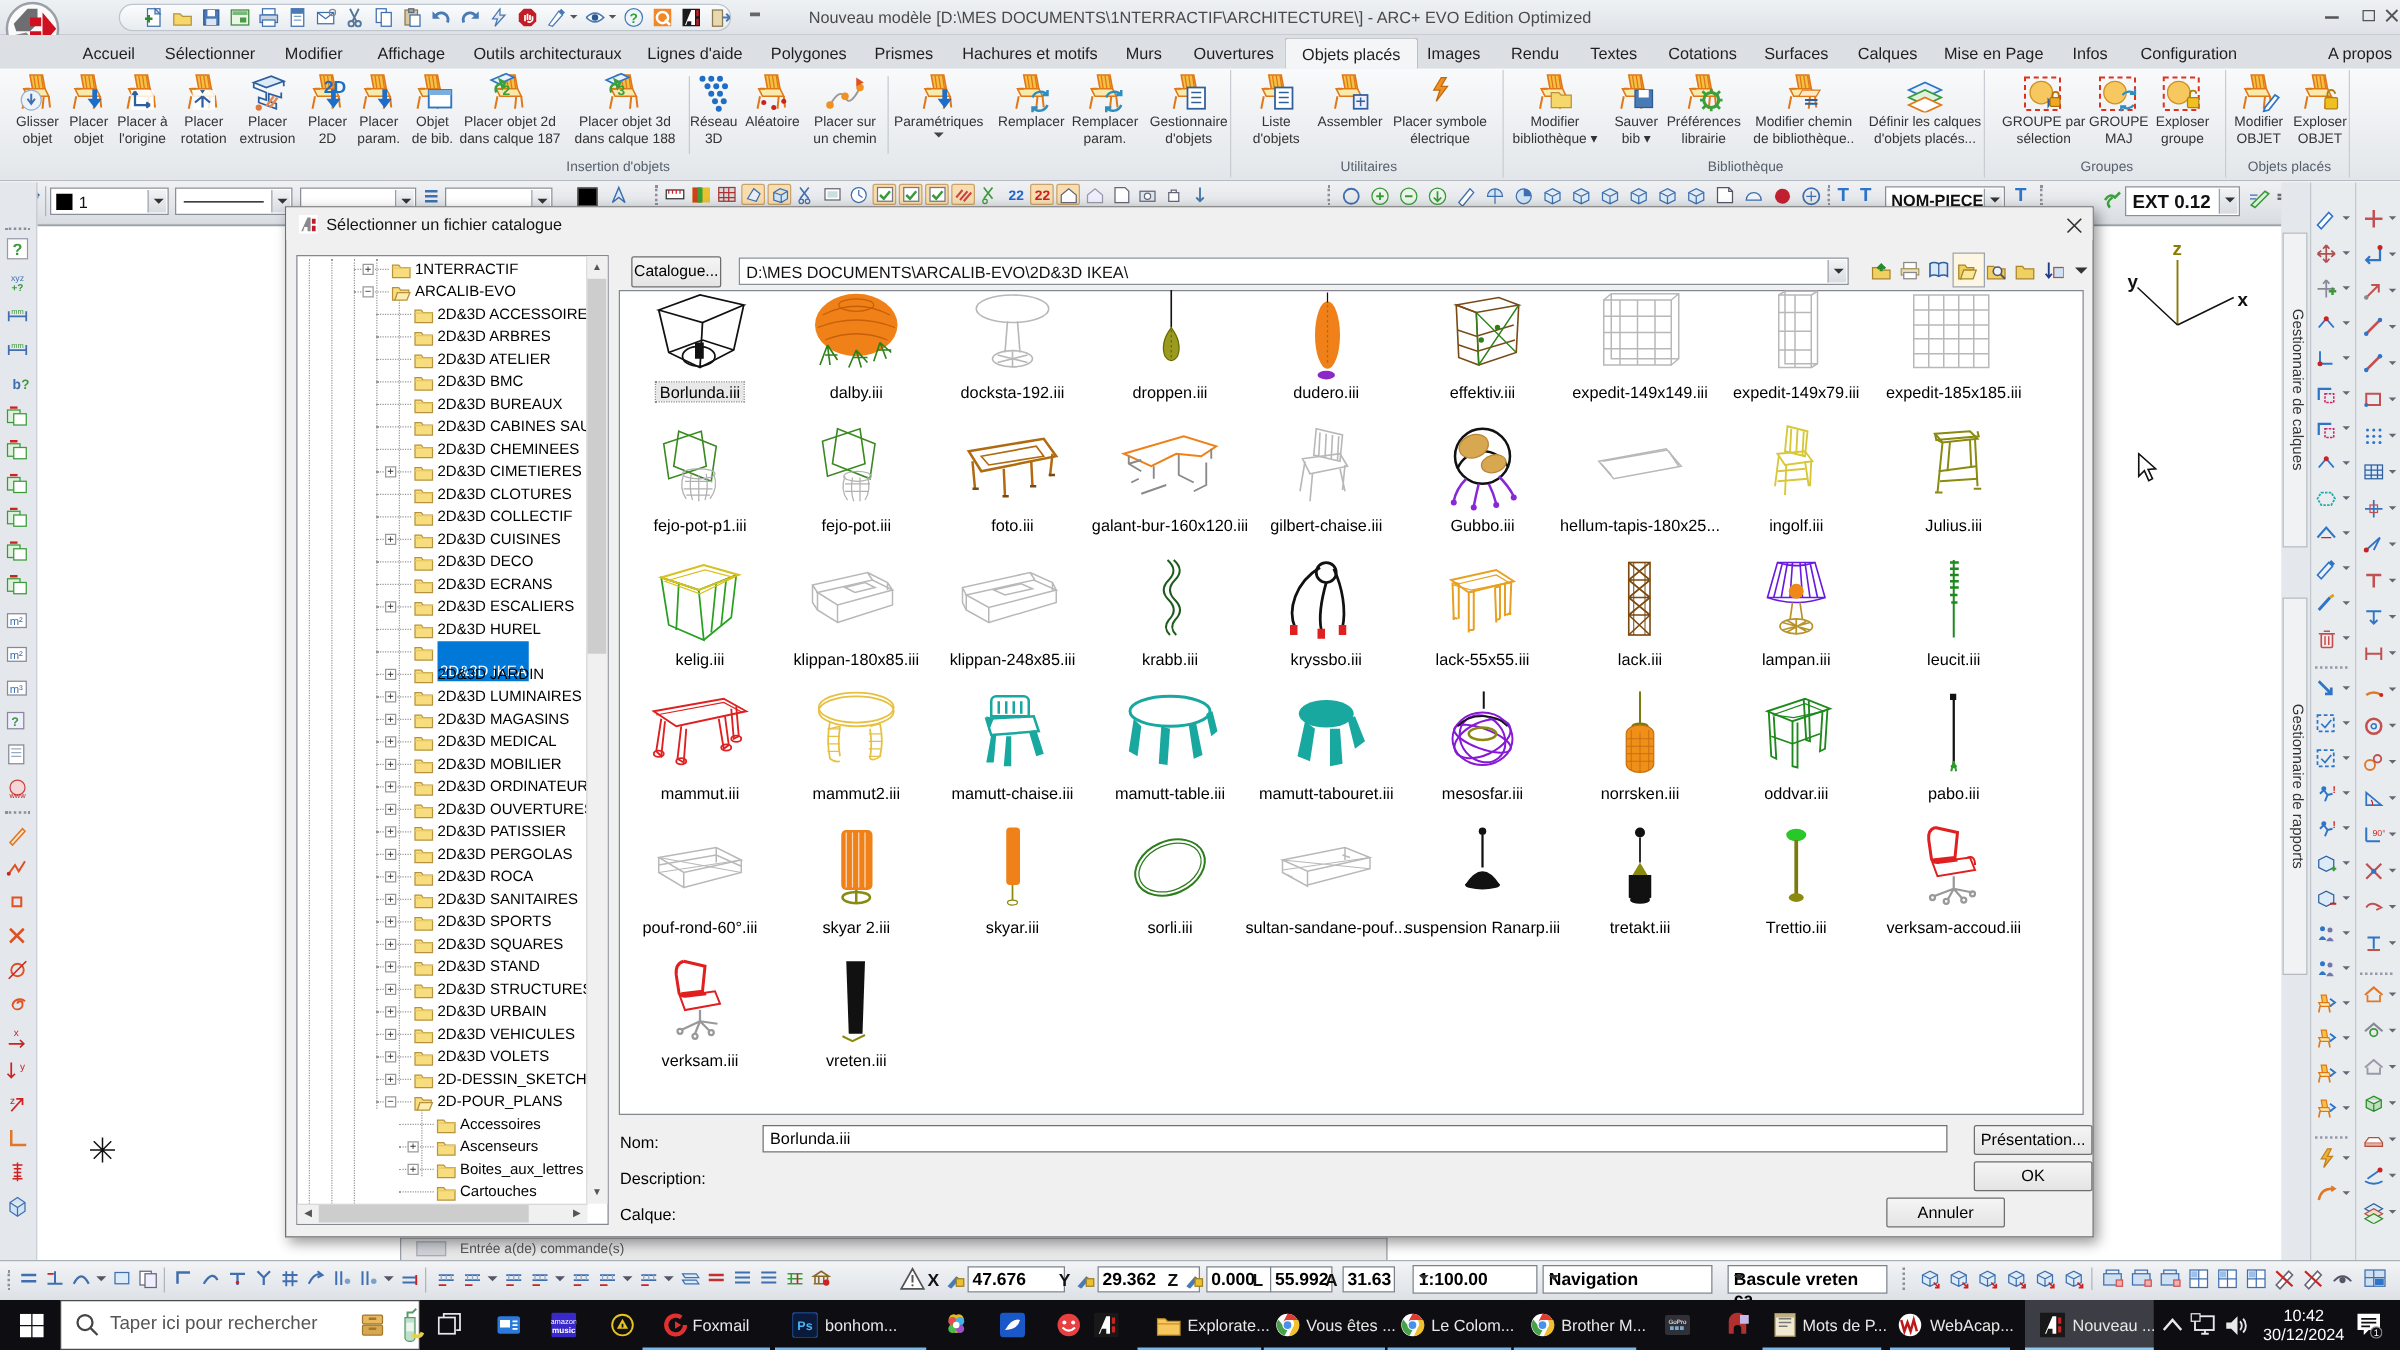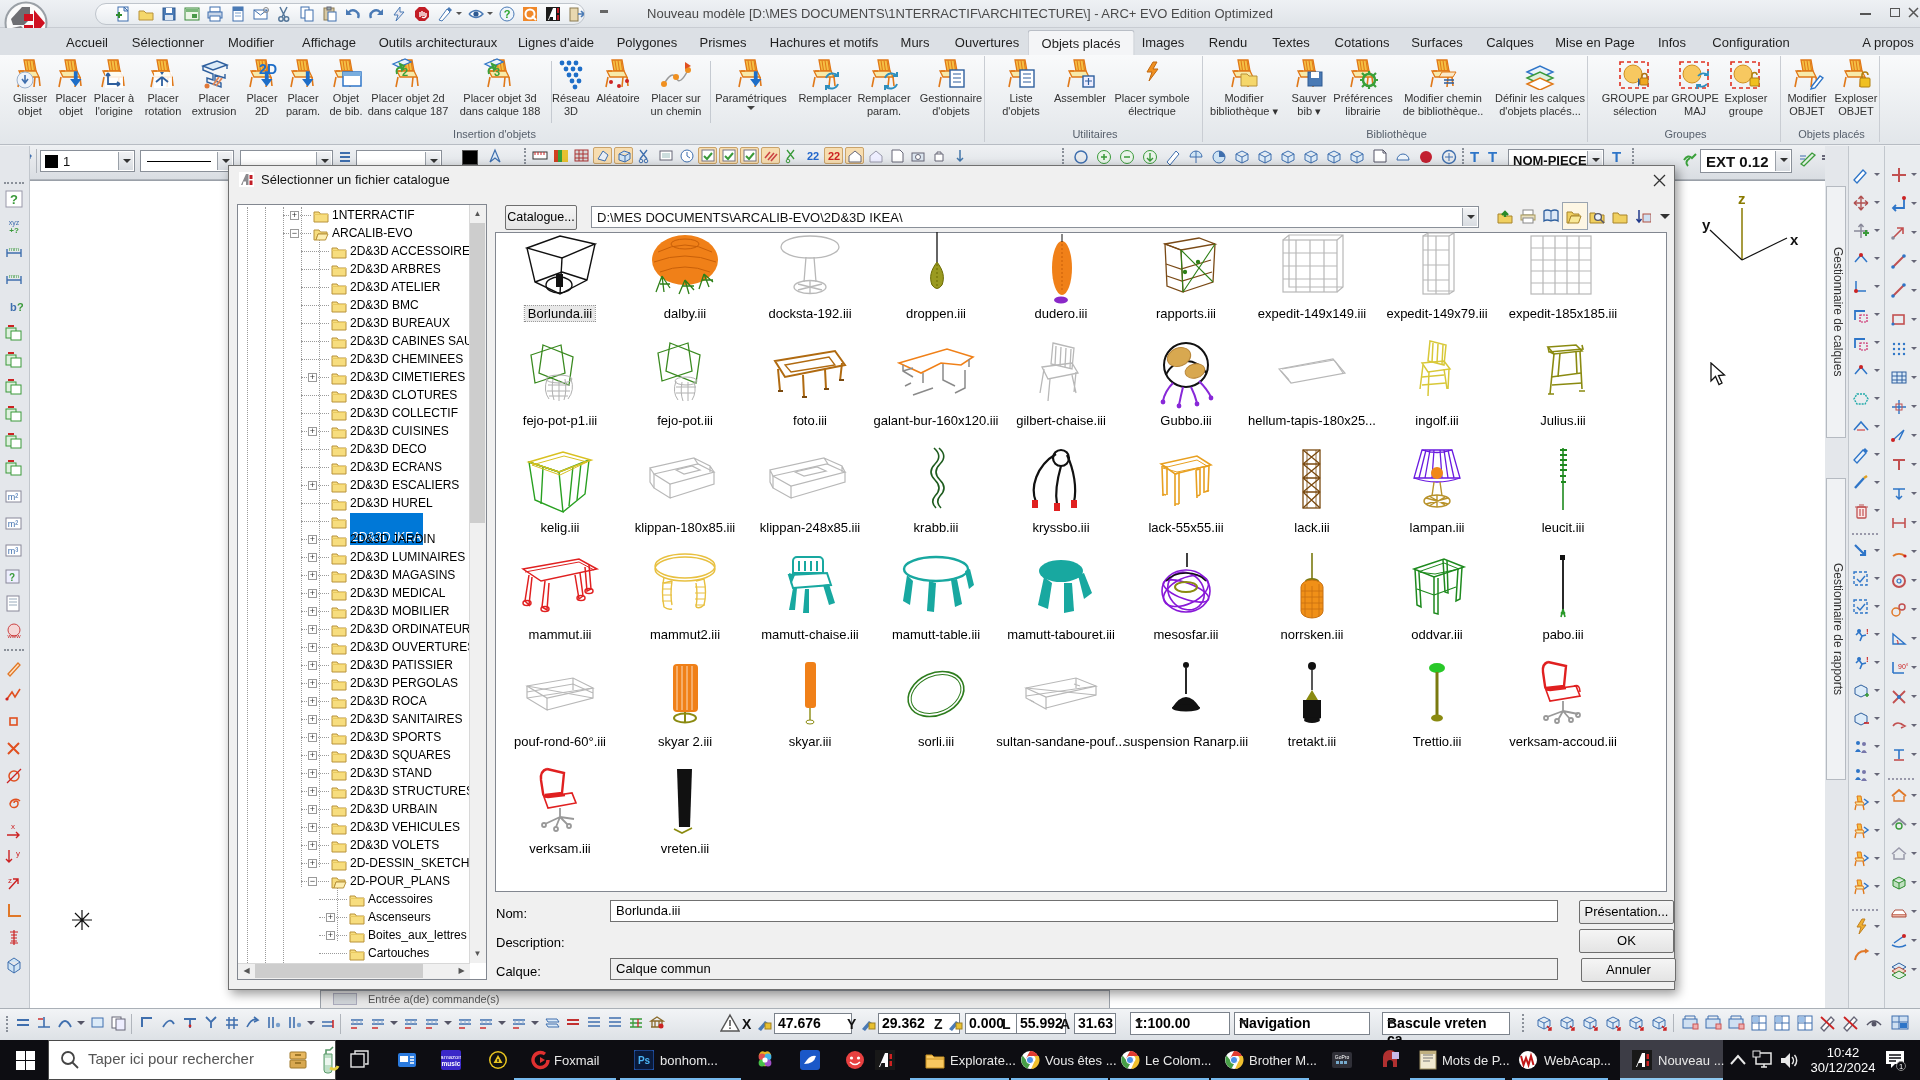--- a/index.html
+++ b/index.html
@@ -1887,21 +1887,21 @@
           <path d="M24 12 L58 6 L74 12 L40 18z"></path>
           <path d="M24 12 L26 54 L42 60 L40 18z M74 12 L72 50 L42 60"></path>
           <path d="M25 32 l15 5 30 -9 M26 44 l15 5 30 -9"></path>
         </g>
         <g stroke="#2e8018" stroke-width="1.1" fill="none">
           <path d="M40 18 L42 60 M40 18 L72 50 M74 12 L42 60"></path>
           <circle cx="57" cy="30" r="1.6" fill="#2e8018"></circle>
           <circle cx="44" cy="40" r="1.6" fill="#2e8018"></circle>
         </g>
       </svg>
-<div class="gname" style="left:690px;top:73px;padding:0 3px">rapports.iii</div>
+<div class="gname" style="left:690px;top:73px;padding:0 3px">effektiv.iii</div>
 <svg class="gicon" style="left:816px;top:-1px" width="90" height="72" viewBox="0 0 90 72">
         <g fill="none" stroke="#b8b8b8" stroke-width="1.2">
           <rect x="16" y="8" width="54" height="52"></rect>
           <path d="M16 8 l6 -5 h54 v52 l-6 5 M22 3 v52 h54 M70 8 l6 -5"></path>
           <path d="M16 21 h54 M16 34 h54 M16 47 h54 M29 8 v52 M43 8 v52 M57 8 v52"></path>
         </g>
       </svg>
 <div class="gname" style="left:816px;top:73px;padding:0 3px">expedit-149x149.iii</div>
 <svg class="gicon" style="left:941px;top:-1px" width="90" height="72" viewBox="0 0 90 72">
         <g fill="none" stroke="#b8b8b8" stroke-width="1.2">
@@ -2293,16 +2293,15 @@
 <svg class="gicon" style="left:189px;top:534px" width="90" height="72" viewBox="0 0 90 72">
         <path d="M37 2 h15 l-2 58 h-11z" fill="#111"></path>
         <path d="M34 62 l8 4 10 -5" fill="none" stroke="#8a8a10" stroke-width="1.6"></path>
       </svg>
 <div class="gname" style="left:189px;top:608px;padding:0 3px">vreten.iii</div>
 </div>
 <div class="dlabel" style="top:740px">Nom:</div>
 <div class="dlabel" style="top:769px">Description:</div>
 <div class="dlabel" style="top:798px">Calque:</div>
 <div class="dfield" style="top:734px">Borlunda.iii</div>
-<div class="dfield" style="top:792px;background:#f0f0f0">Calque commun</div>
 <div class="dbtn" style="left:1350px;top:734px">Présentation...</div>
 <div class="dbtn" style="left:1350px;top:763px">OK</div>
-<div class="dbtn" style="left:1352px;top:792px">Annuler</div>
+<div class="dbtn" style="left:1280px;top:792px">Annuler</div>
 </div>
 </body></html>

